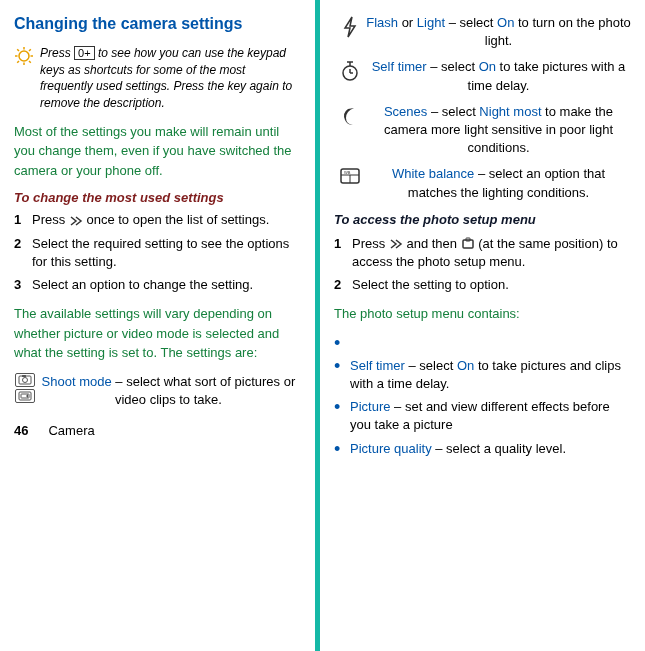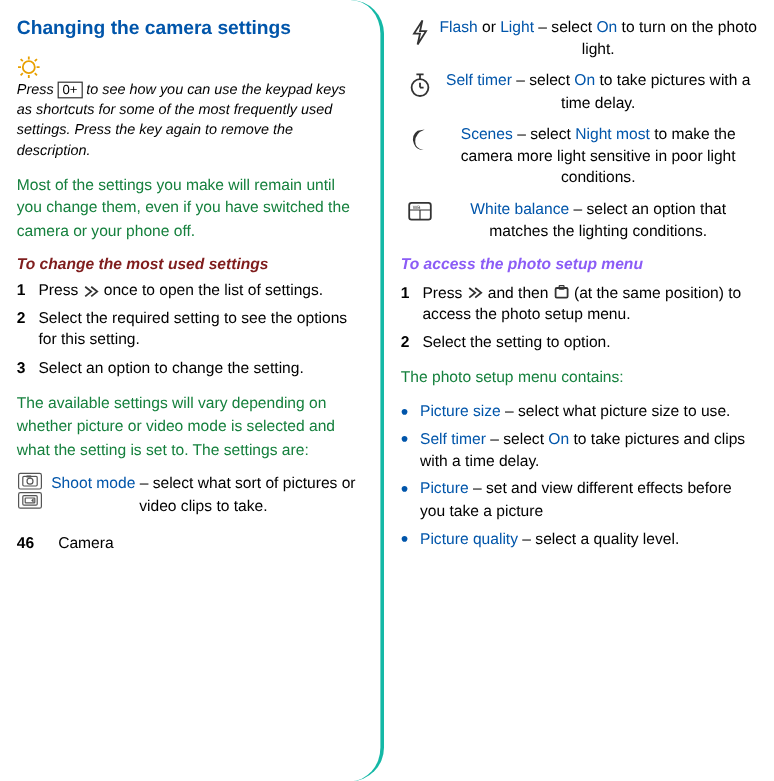--- a/index.html
+++ b/index.html
@@ -13,37 +13,35 @@
     }
     .page {
       display: flex;
       flex-direction: row;
       width: 645px;
       min-height: 651px;
     }
     .left-col {
       width: 320px;
       padding: 14px 14px 14px 14px;
-      border-right: 3px solid #14b8a6;
-      border-radius: 28px;
+      border-right: 5px solid #14b8a6;
     }
     .right-col {
       width: 325px;
       padding: 14px 14px 14px 14px;
     }
     .page-title {
       font-size: 16px;
       font-weight: bold;
       color: #0055aa;
       margin-bottom: 10px;
       line-height: 1.3;
     }
     .tip-box {
       display: flex;
-      flex-direction: column;
       align-items: flex-start;
       margin-bottom: 10px;
     }
     .tip-icon {
       width: 20px;
       height: 20px;
       min-width: 20px;
       margin-right: 6px;
       margin-top: 1px;
     }
@@ -101,21 +99,21 @@
       line-height: 1.4;
       color: #000;
     }
     .highlight {
       color: #0055aa;
     }
     .right-section-title {
       font-size: 13px;
       font-weight: bold;
       font-style: italic;
-      color: #8b5cf6;
+      color: #0f172a;
       margin-bottom: 8px;
       margin-top: 4px;
     }
     .bullet-list {
       list-style: none;
       padding: 0;
       margin-bottom: 10px;
     }
     .bullet-list li {
       display: flex;
@@ -328,21 +326,20 @@
         <span class="num">2</span>
         <span>Select the setting to option.</span>
       </li>
     </ol>
 
     <div class="body-text">The photo setup menu contains:</div>
 
     <ul class="bullet-list">
       <li>
         <span class="bullet-dot">•</span>
-        <span><span class="highlight">Picture size</span> – select what picture size to use.</span>
       </li>
       <li>
         <span class="bullet-dot">•</span>
         <span><span class="highlight">Self timer</span> – select <span class="highlight">On</span> to take pictures and clips with a time delay.</span>
       </li>
       <li>
         <span class="bullet-dot">•</span>
         <span><span class="highlight">Picture</span> – set and view different effects before you take a picture</span>
       </li>
       <li>

